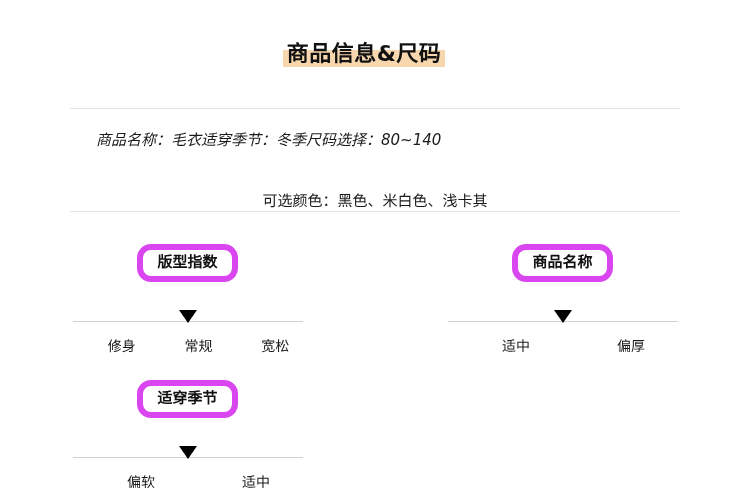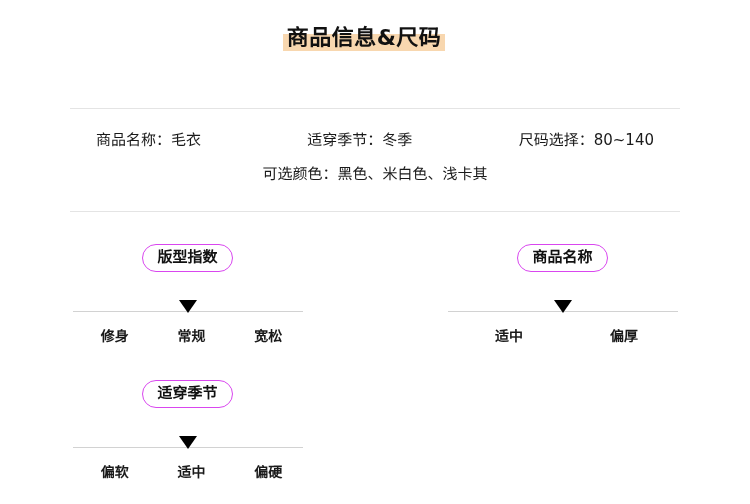--- a/index.html
+++ b/index.html
@@ -20,21 +20,21 @@
   .page {
     position: relative;
     width: 750px;
     height: 504px;
     box-sizing: border-box;
   }
 
   
   .title-wrap {
     position: absolute;
-    top: 24px;
+    top: 40px;
     left: 0;
     width: 728px;
     text-align: center;
   }
   .title {
     position: relative;
     display: inline-block;
     font-size: 22px;
     font-weight: bold;
     letter-spacing: 0.5px;
@@ -73,26 +73,26 @@
     left: 70px;
     width: 610px;
     font-size: 15px;
     line-height: 22px;
     color: #1a1a1a;
     white-space: nowrap;
   }
   .info-row.row1 {
     top: 129px;
     display: flex;
-    justify-content: space-between;
     padding: 0 26px;
     box-sizing: border-box;
+    font-style: italic;
   }
   .info-row.row2 {
-    top: 163px;
+    top: 190px;
     text-align: center;
   }
   .info-item { display: inline-block; }
 
   
   .grid {
     position: absolute;
     top: 240px;
     left: 0;
     width: 750px;
@@ -105,21 +105,21 @@
     width: 375px;
     height: 136px;
   }
 
   .pill-wrap {
     text-align: center;
     padding-top: 4px;
   }
   .pill {
     display: inline-block;
-    border: 1px solid #d946ef;
+    border: 6px solid #d946ef;
     border-radius: 14px;
     padding: 3px 14px 4px 14px;
     font-size: 15px;
     font-weight: bold;
     line-height: 19px;
     color: #111111;
     background: #ffffff;
   }
 
   .scale {
@@ -145,24 +145,23 @@
     border-right: 9px solid transparent;
     border-top: 13px solid #000000;
     margin-left: -9px;
   }
   .marker.pos-center { left: 50%; }
   .marker.pos-right  { left: 83.3333%; }
 
   .scale-labels {
     position: absolute;
     top: 32px;
-    left: 4px;
+    left: 11px;
     width: 230px;
     display: flex;
-    font-weight: bold;
   }
   .scale-labels .lbl {
     flex: 1 1 0;
     text-align: center;
     font-size: 14px;
     line-height: 20px;
     color: #1a1a1a;
   }
 </style>
 </head>
@@ -225,19 +224,18 @@
     <div class="index-block">
       <div class="pill-wrap">
         <span class="pill">适穿季节</span>
       </div>
       <div class="scale">
         <div class="scale-line"></div>
         <div class="marker pos-center"></div>
         <div class="scale-labels">
           <span class="lbl">偏软</span>
           <span class="lbl">适中</span>
-          <span class="lbl">偏硬</span>
         </div>
       </div>
     </div>
 
   </div>
 </div>
 
 </body></html>

